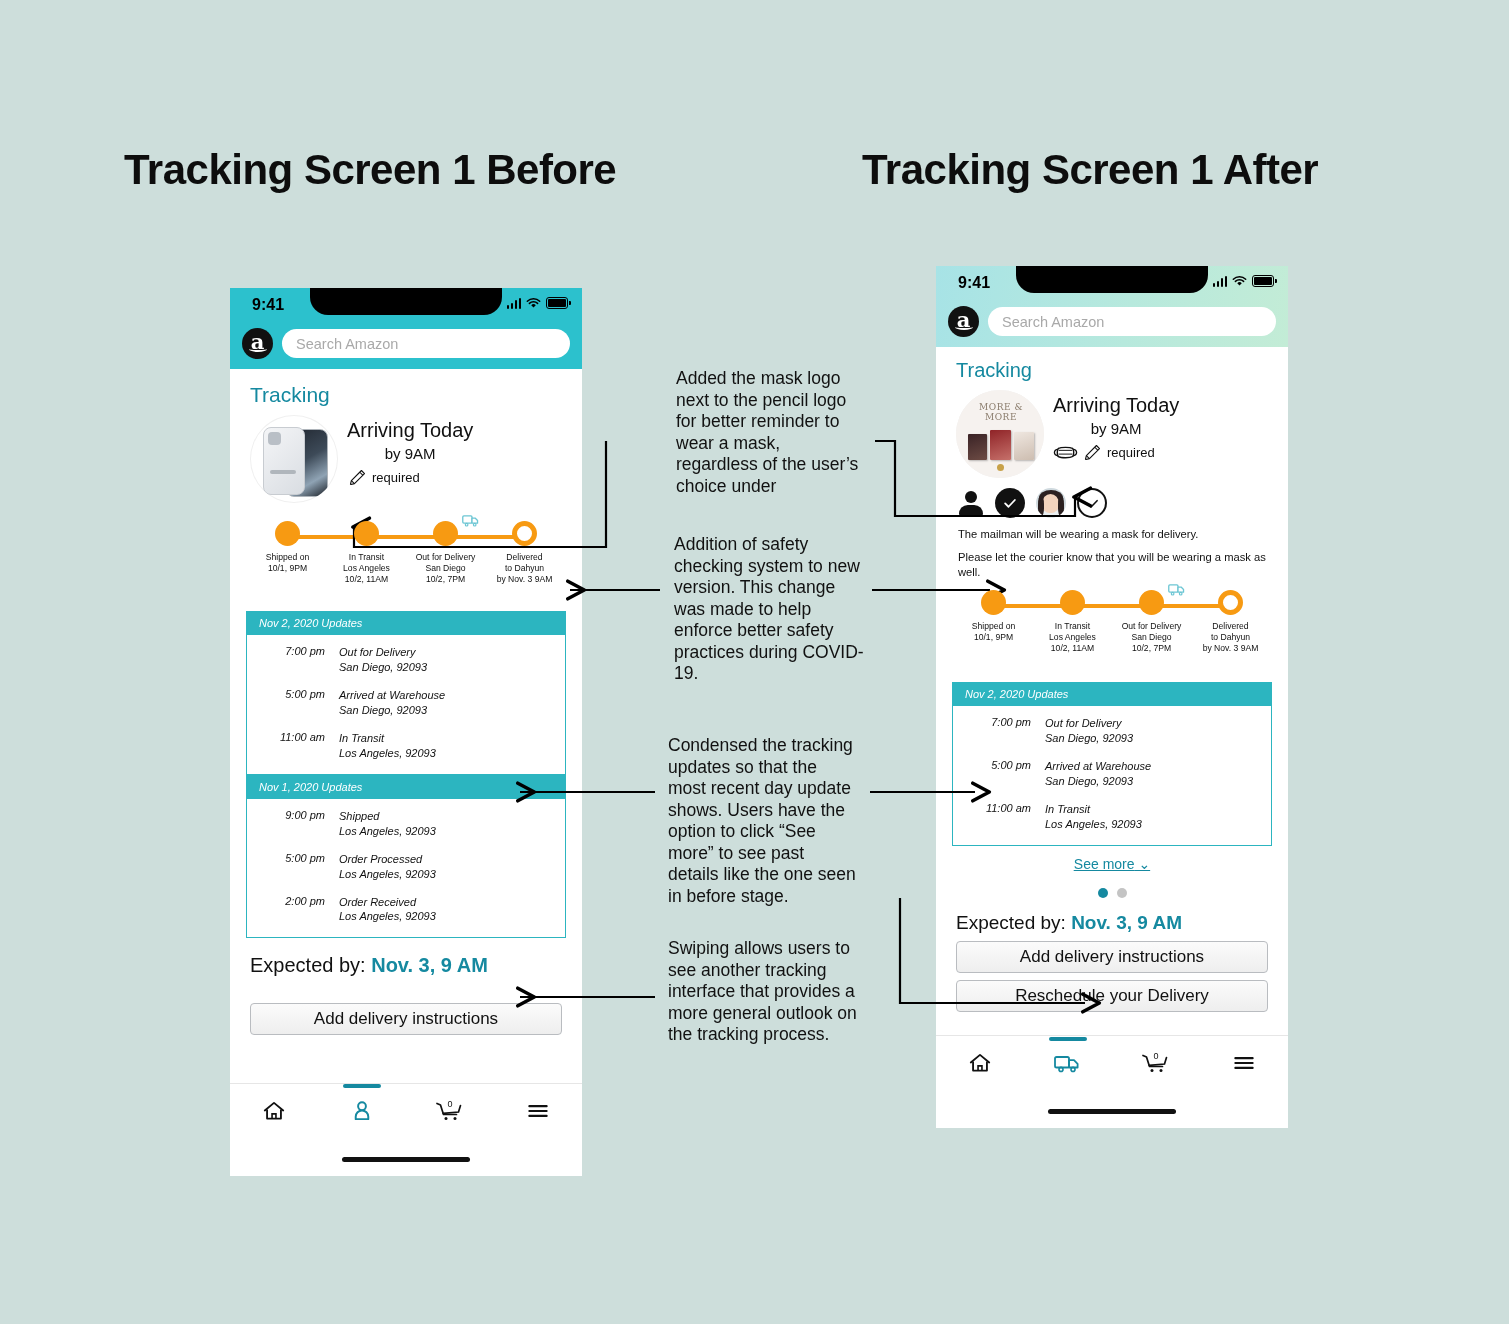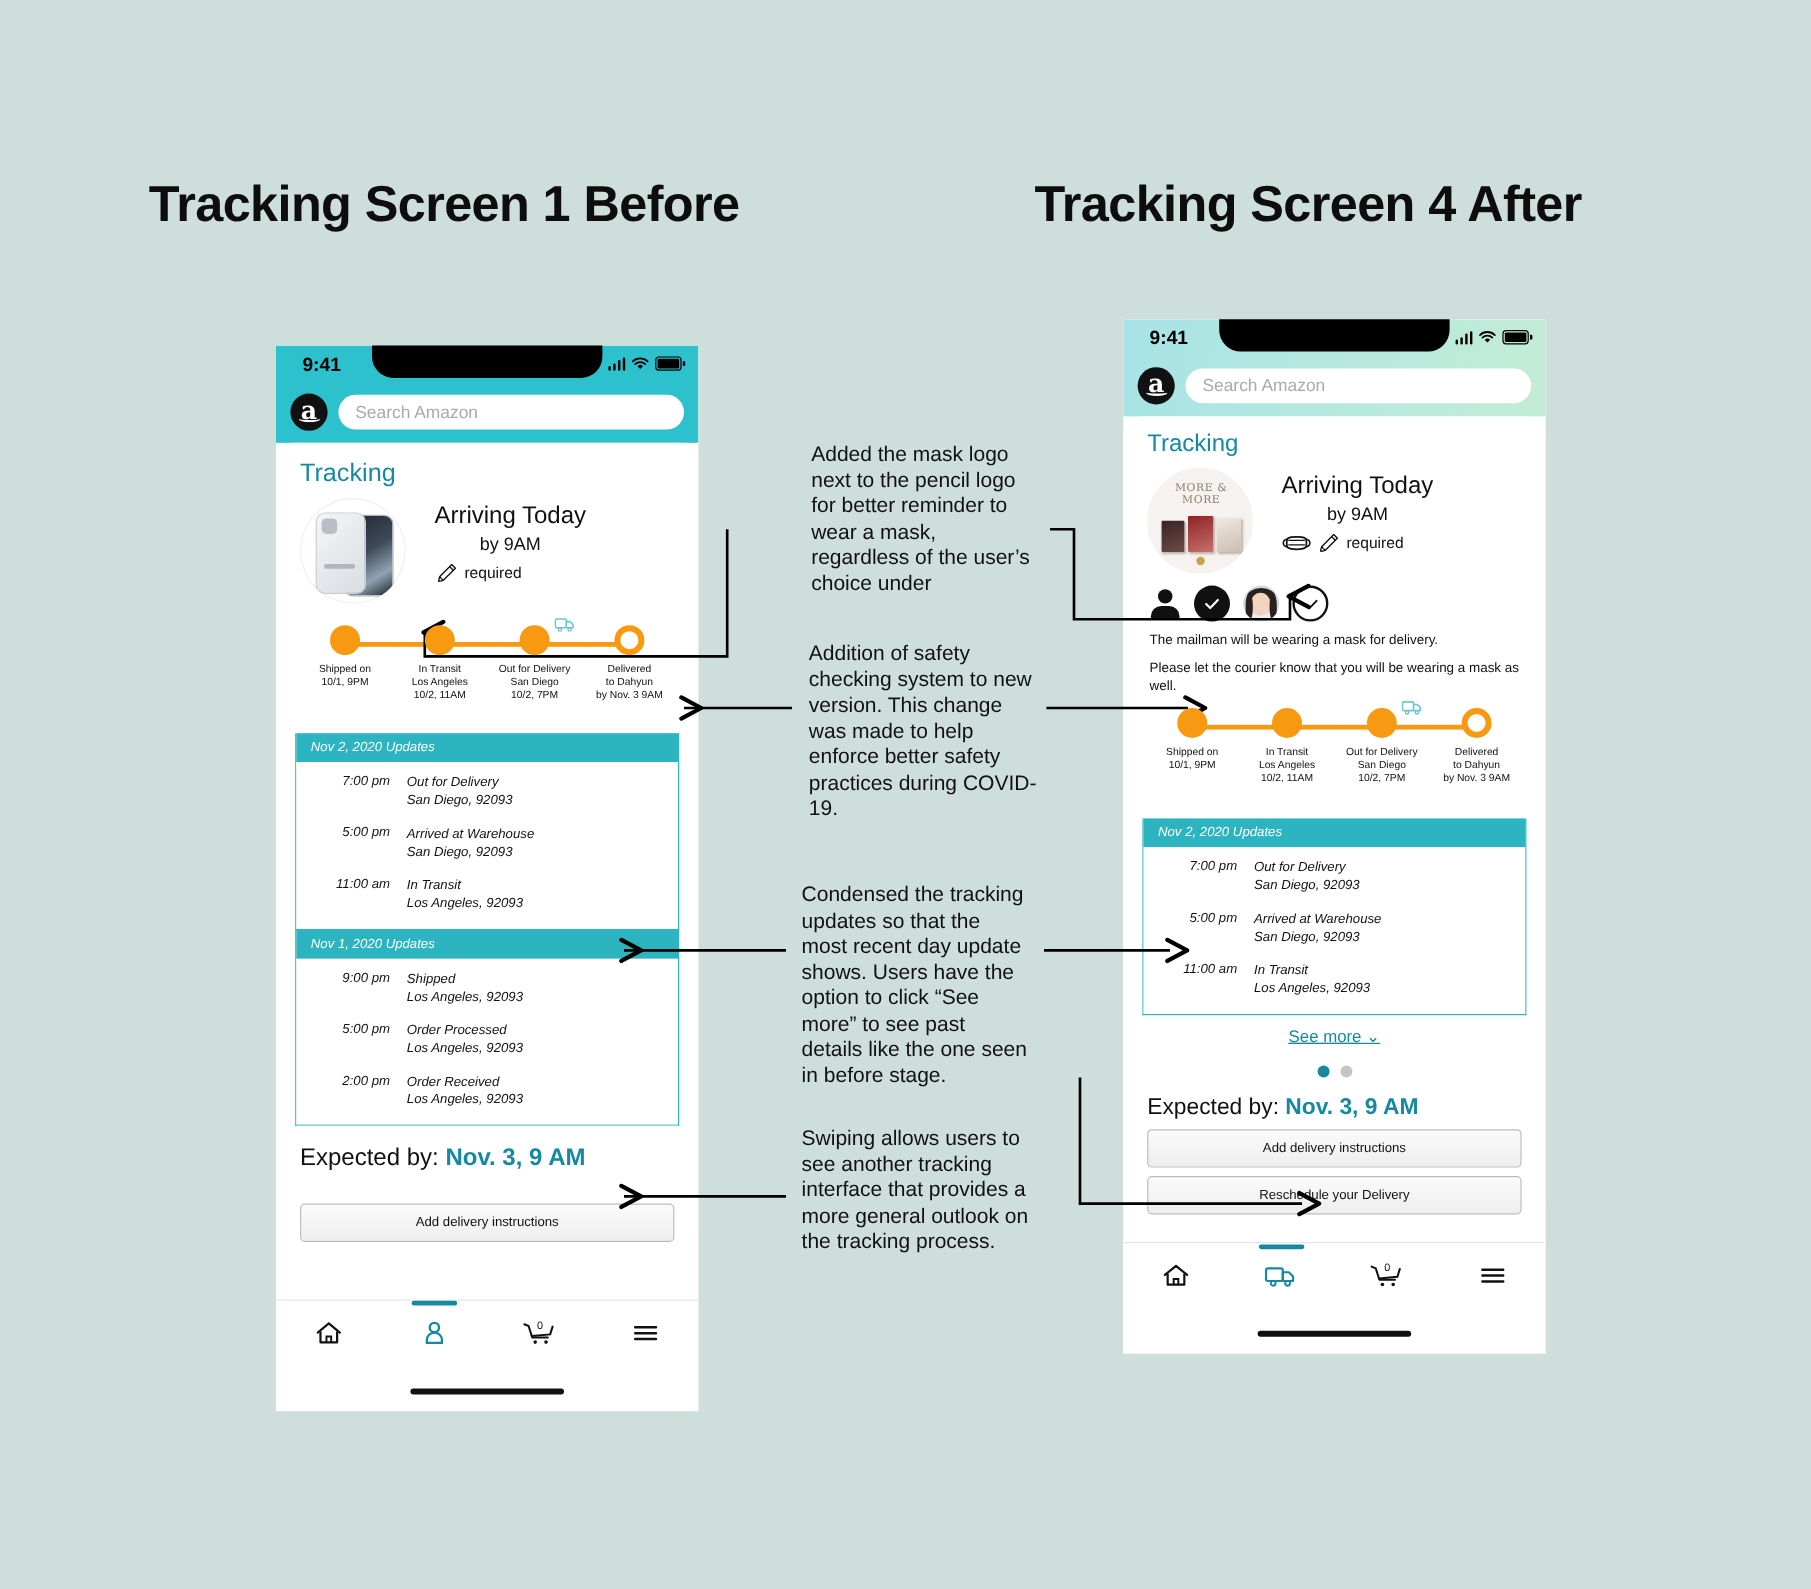--- a/index.html
+++ b/index.html
@@ -100,21 +100,21 @@
   }
 
   
   .screen-body{padding:0 0 2px 0;position:relative;background:#fff;border-radius:16px;}
   .tracking-h{
     color:#1589a0;font-size:21px;
     padding:14px 0 0 20px;
   }
   #phone-after .tracking-h{font-size:20px;padding-top:12px;}
 
-  .prod-row{display:flex;align-items:flex-start;padding:8px 0 0 20px;gap:24px;}
+  .prod-row{display:flex;align-items:flex-start;padding:8px 0 0 20px;gap:9px;}
   .prod-img{
     width:88px;height:88px;border-radius:50%;
     flex:none;position:relative;overflow:hidden;
     background:#fff;
     box-shadow:0 0 0 1px #f0f0f0 inset;
   }
   
   .case-art{position:absolute;inset:0;}
   .case-art .c1{position:absolute;left:13px;top:12px;width:40px;height:66px;border-radius:8px;
     background:linear-gradient(135deg,#f4f5f7,#d9dde2);border:1.5px solid #c8ccd1;}
@@ -188,21 +188,21 @@
   .pg.on{background:#1589a0;}
 
   
   .expected{font-size:20px;color:#111;padding:16px 0 0 20px;}
   #phone-after .expected{padding-top:14px;font-size:19px;}
   .expected b{color:#1589a0;}
   .btn{
     margin:26px 20px 0 20px;height:30px;border:1px solid #b9bcc0;border-radius:4px;
     background:linear-gradient(#fbfbfb,#eeeeee);
     display:flex;align-items:center;justify-content:center;
-    font-size:11px;color:#111;cursor:pointer;
+    font-size:17px;color:#111;cursor:pointer;
   }
   #phone-after .btn{margin-top:7px;}
 
   
   .bottom-nav{
     position:absolute;left:0;right:0;bottom:0;
     border-top:1px solid #e6e6e6;
     background:#fff;
     height:92px;
   }
@@ -228,21 +228,21 @@
   #anno-3{left:668px;top:735px;}
   #anno-4{left:668px;top:938px;width:196px;}
 
   
   #connectors{position:absolute;left:0;top:0;width:1509px;height:1324px;pointer-events:none;}
 </style>
 </head>
 <body>
 
 <div class="abs section-title" id="title-before">Tracking Screen 1 Before</div>
-<div class="abs section-title" id="title-after">Tracking Screen 4 After</div>
+<div class="abs section-title" id="title-after">Tracking Screen 1 After</div>
 
 <div class="phone" id="phone-before">
 
   <div class="app-header">
     <div class="status-bar">
       <div class="notch"></div>
       <div class="clock">9:41</div>
       <div class="status-icons">
         <div class="bars">
             <i></i>

